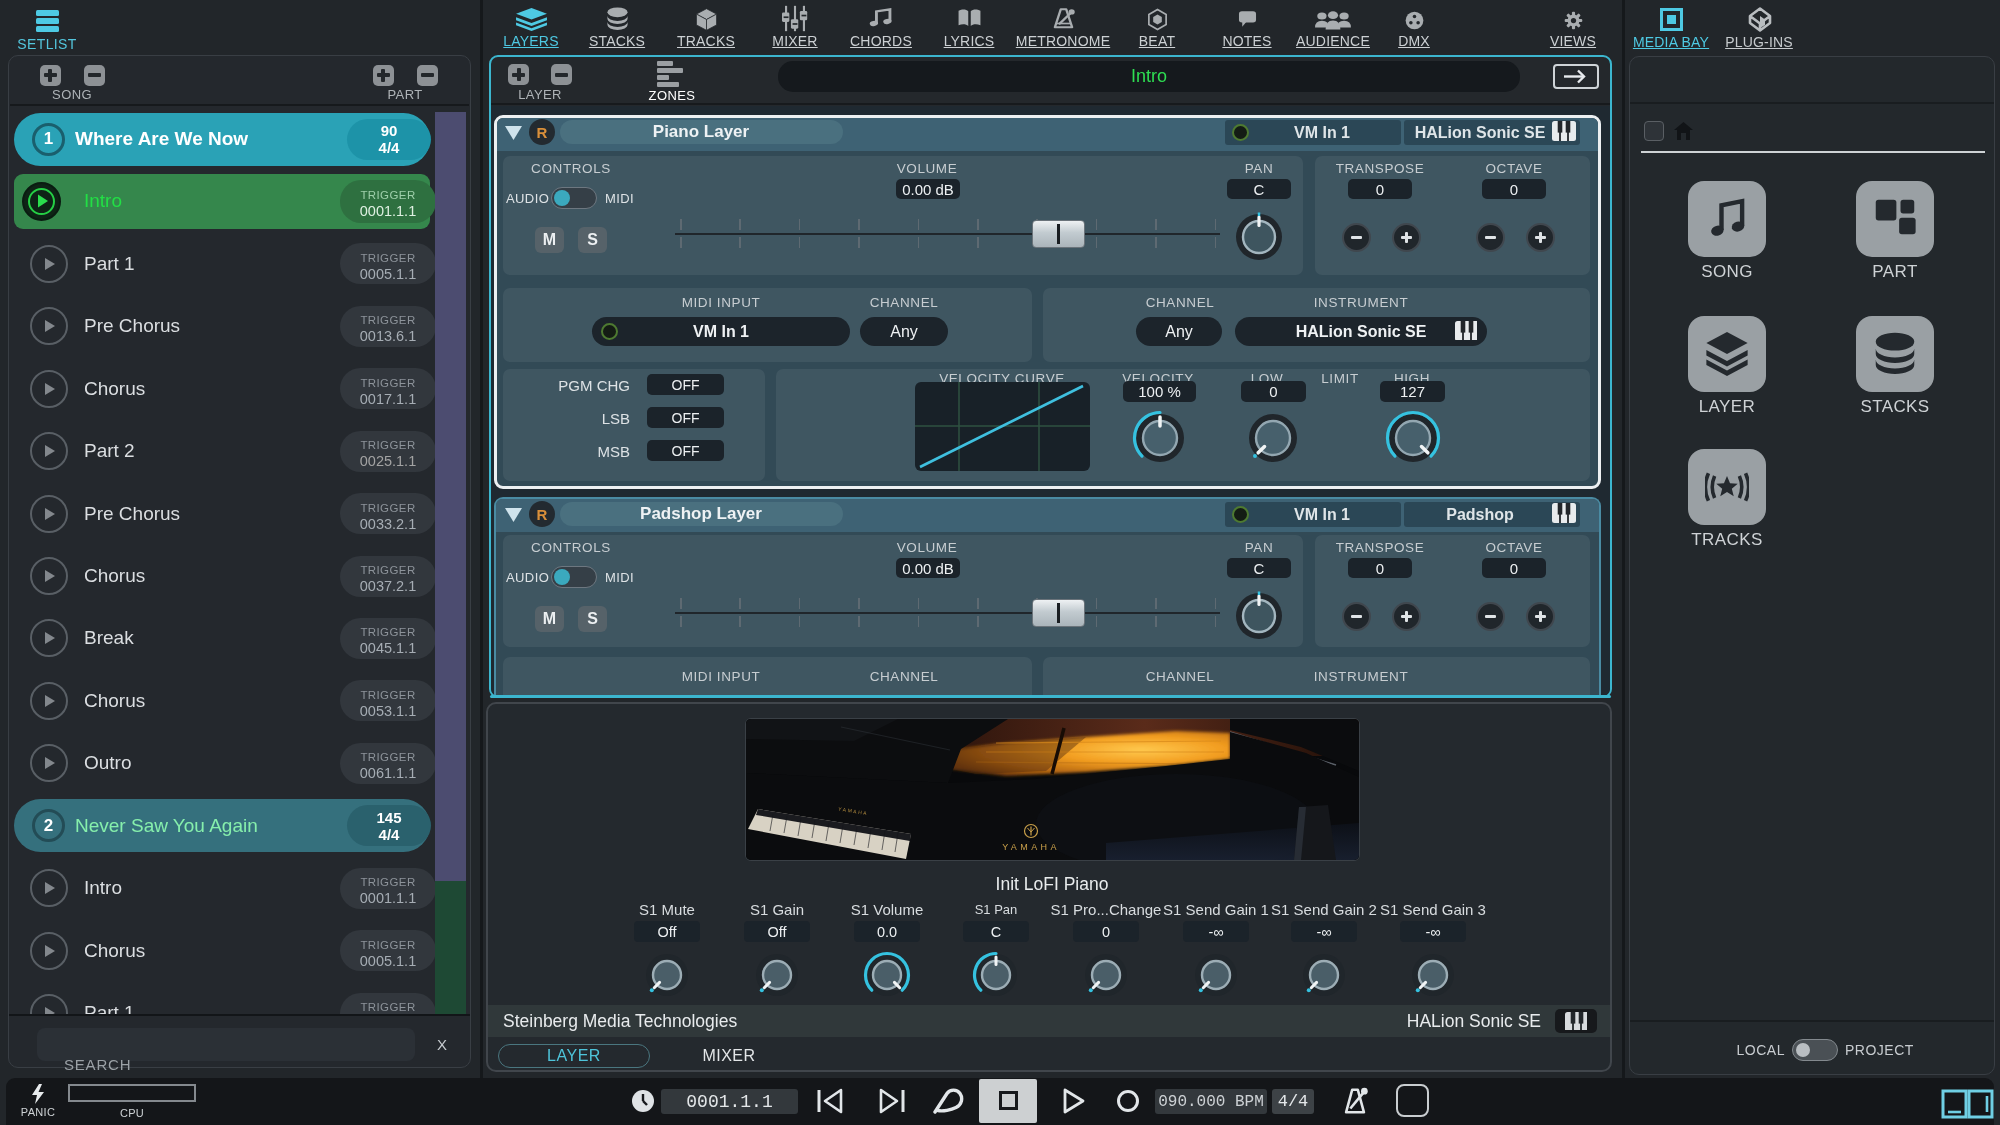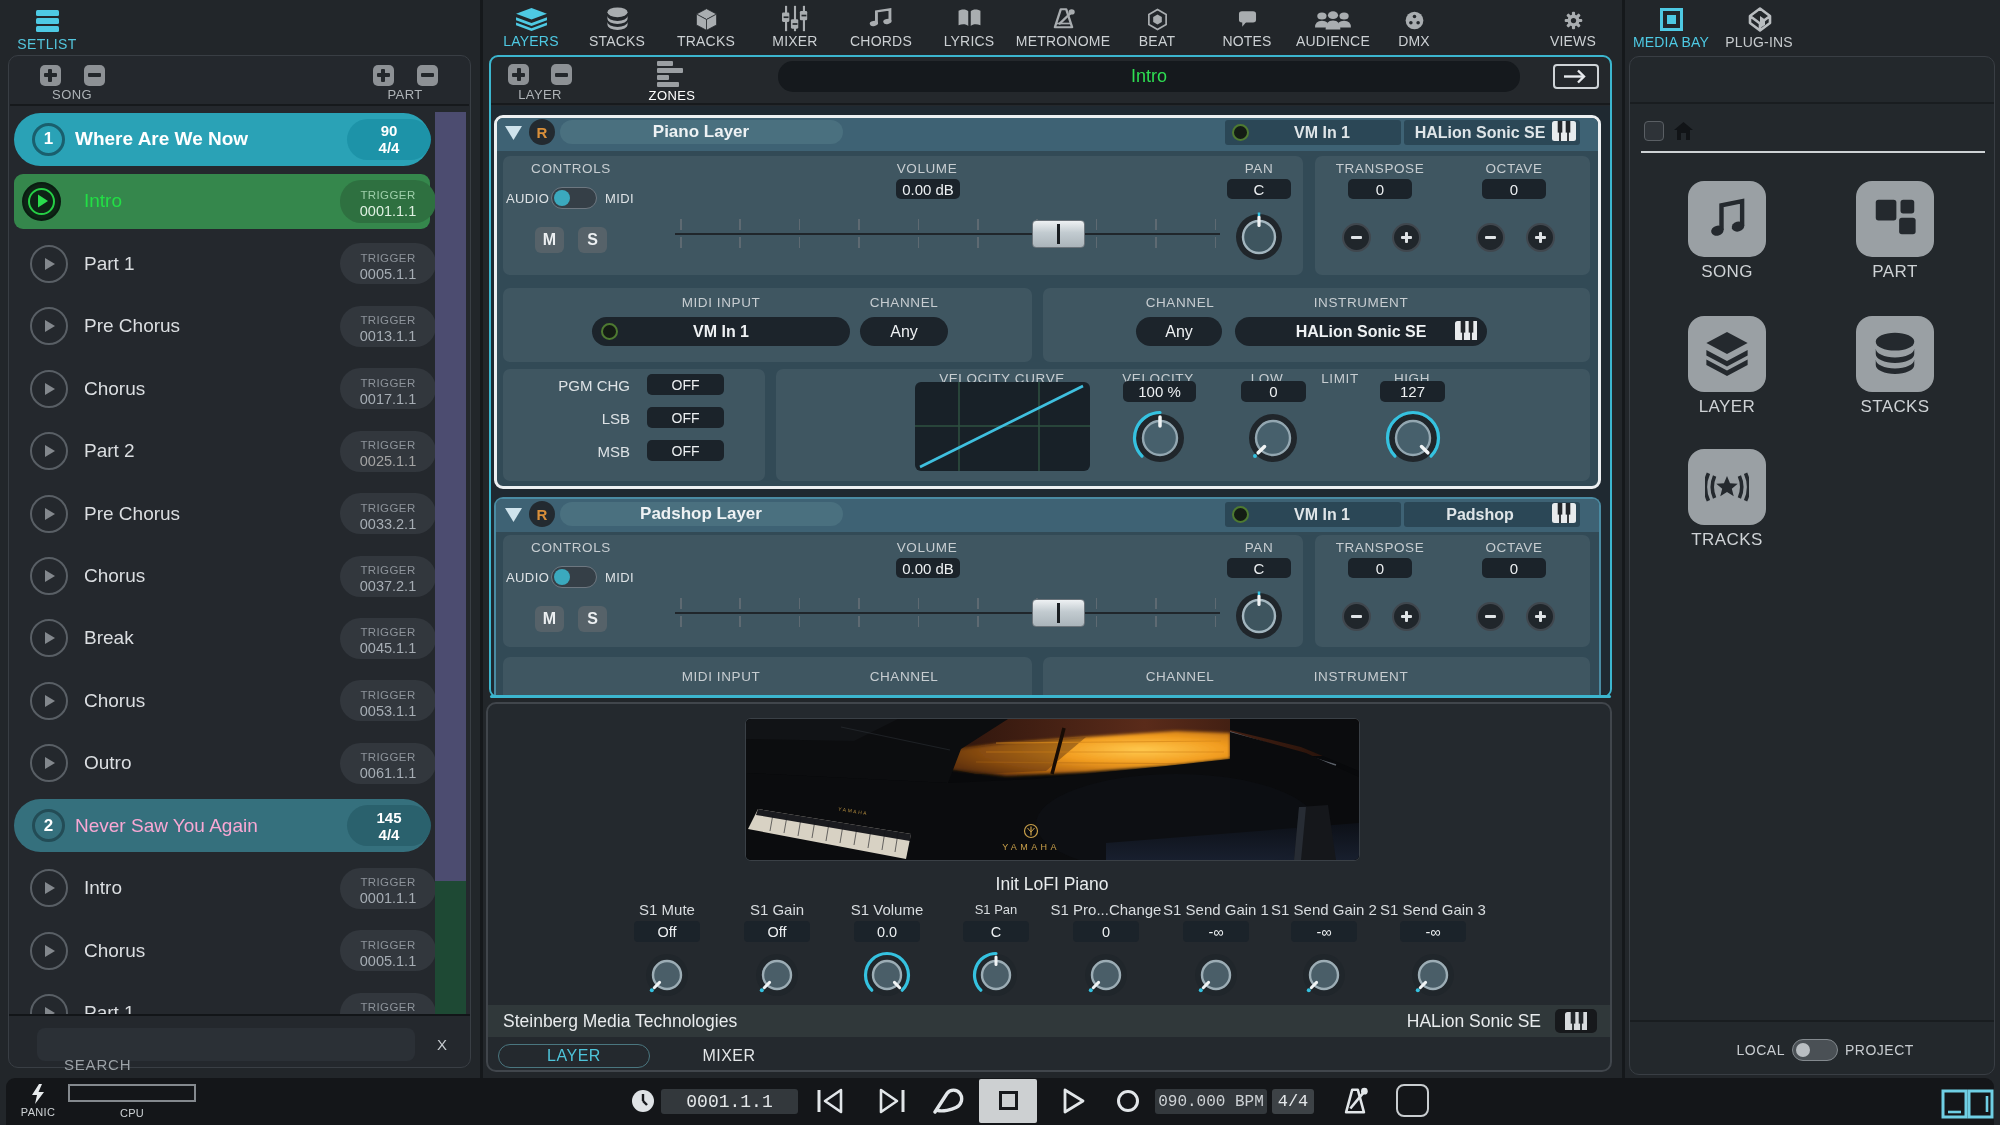--- a/index.html
+++ b/index.html
@@ -4,21 +4,21 @@
 html,body{margin:0;padding:0;background:#1f2428;}
 #app{position:relative;width:2000px;height:1125px;overflow:hidden;background:#22262a;
   font-family:"Liberation Sans",sans-serif;-webkit-font-smoothing:antialiased;}
 .abs{position:absolute;}
 .lbl{position:absolute;color:#c7cdd1;font-size:13.5px;letter-spacing:.6px;transform:translateX(-50%);white-space:nowrap;}
 .vbox{position:absolute;background:#1b232a;border-radius:5px;color:#edf0f2;font-size:15px;
   display:flex;align-items:center;justify-content:center;white-space:nowrap;}
 .pill{position:absolute;background:#1c242b;border-radius:15px;color:#eef1f3;font-size:16px;font-weight:bold;
   display:flex;align-items:center;justify-content:center;white-space:nowrap;}
 .ctr{display:flex;align-items:center;justify-content:center;}
-.navlbl{position:absolute;transform:translateX(-50%);font-size:14px;color:#ccd0d3;letter-spacing:.2px;white-space:nowrap;}
+.navlbl{position:absolute;transform:translateX(-50%);font-size:14px;color:#ccd0d3;letter-spacing:.2px;white-space:nowrap;text-decoration:underline;}
 </style></head><body>
 <div id="app">
 <div class="abs" style="left:480px;top:0;width:3px;height:1078px;background:#15181b"></div>
     <div class="abs" style="left:1622px;top:0;width:3px;height:1078px;background:#15181b"></div>
     <div class="abs" style="left:36px;top:10px;width:23px;height:6px;background:#4ec9e3;border-radius:1.5px"></div>
     <div class="abs" style="left:36px;top:18px;width:23px;height:6px;background:#4ec9e3;border-radius:1.5px"></div>
     <div class="abs" style="left:36px;top:26px;width:23px;height:6px;background:#4ec9e3;border-radius:1.5px"></div>
     <div class="abs" style="left:47px;top:36px;transform:translateX(-50%);font-size:14px;color:#53c5dc;letter-spacing:.4px">SETLIST</div>
     <div class="abs" style="left:8px;top:55px;width:463px;height:1013px;background:#24282d;border:1px solid #393e44;border-radius:10px;box-sizing:border-box"></div>
     <div class="abs" style="left:40px;top:65px;width:21px;height:21px;background:#8d9195;border-radius:5px"></div>
@@ -55,21 +55,21 @@
       </svg>
       <div class="abs" style="left:75px;top:156.9px;transform:translateY(-50%);color:#dbdee1;font-size:19px">Part 1</div>
       <div class="abs" style="left:331px;top:136.4px;width:96px;height:41px;background:#32373d;border-radius:21px"></div>
       <div class="abs" style="left:379px;top:141.9px;transform:translateX(-50%);text-align:center;line-height:15px"><span style="color:#8d939a;font-size:11.5px;letter-spacing:.4px">TRIGGER</span><br><span style="color:#a6adb4;font-size:14.5px">0005.1.1</span></div>
       <div class="abs" style="left:21px;top:200.3px;width:38px;height:38px;border-radius:50%;border:2.5px solid #595f65;box-sizing:border-box"></div>
       <svg class="abs" style="left:35px;top:212.3px" width="12" height="14">
         <polygon points="1,1 11,7 1,13" fill="#83888d"></polygon>
       </svg>
       <div class="abs" style="left:75px;top:219.3px;transform:translateY(-50%);color:#dbdee1;font-size:19px">Pre Chorus</div>
       <div class="abs" style="left:331px;top:198.8px;width:96px;height:41px;background:#32373d;border-radius:21px"></div>
-      <div class="abs" style="left:379px;top:204.3px;transform:translateX(-50%);text-align:center;line-height:15px"><span style="color:#8d939a;font-size:11.5px;letter-spacing:.4px">TRIGGER</span><br><span style="color:#a6adb4;font-size:14.5px">0013.1.1</span></div>
+      <div class="abs" style="left:379px;top:204.3px;transform:translateX(-50%);text-align:center;line-height:15px"><span style="color:#8d939a;font-size:11.5px;letter-spacing:.4px">TRIGGER</span><br><span style="color:#a6adb4;font-size:14.5px">0013.6.1</span></div>
       <div class="abs" style="left:21px;top:262.7px;width:38px;height:38px;border-radius:50%;border:2.5px solid #595f65;box-sizing:border-box"></div>
       <svg class="abs" style="left:35px;top:274.7px" width="12" height="14">
         <polygon points="1,1 11,7 1,13" fill="#83888d"></polygon>
       </svg>
       <div class="abs" style="left:75px;top:281.7px;transform:translateY(-50%);color:#dbdee1;font-size:19px">Chorus</div>
       <div class="abs" style="left:331px;top:261.2px;width:96px;height:41px;background:#32373d;border-radius:21px"></div>
       <div class="abs" style="left:379px;top:266.7px;transform:translateX(-50%);text-align:center;line-height:15px"><span style="color:#8d939a;font-size:11.5px;letter-spacing:.4px">TRIGGER</span><br><span style="color:#a6adb4;font-size:14.5px">0017.1.1</span></div>
       <div class="abs" style="left:21px;top:325.1px;width:38px;height:38px;border-radius:50%;border:2.5px solid #595f65;box-sizing:border-box"></div>
       <svg class="abs" style="left:35px;top:337.1px" width="12" height="14">
         <polygon points="1,1 11,7 1,13" fill="#83888d"></polygon>
@@ -107,21 +107,21 @@
       <div class="abs" style="left:379px;top:578.9px;transform:translateX(-50%);text-align:center;line-height:15px"><span style="color:#8d939a;font-size:11.5px;letter-spacing:.4px">TRIGGER</span><br><span style="color:#a6adb4;font-size:14.5px">0053.1.1</span></div>
       <div class="abs" style="left:21px;top:637.3px;width:38px;height:38px;border-radius:50%;border:2.5px solid #595f65;box-sizing:border-box"></div>
       <svg class="abs" style="left:35px;top:649.3px" width="12" height="14">
         <polygon points="1,1 11,7 1,13" fill="#83888d"></polygon>
       </svg>
       <div class="abs" style="left:75px;top:656.3px;transform:translateY(-50%);color:#dbdee1;font-size:19px">Outro</div>
       <div class="abs" style="left:331px;top:635.8px;width:96px;height:41px;background:#32373d;border-radius:21px"></div>
       <div class="abs" style="left:379px;top:641.3px;transform:translateX(-50%);text-align:center;line-height:15px"><span style="color:#8d939a;font-size:11.5px;letter-spacing:.4px">TRIGGER</span><br><span style="color:#a6adb4;font-size:14.5px">0061.1.1</span></div>
       <div class="abs" style="left:5px;top:692.2px;width:416px;height:53px;background:#35707d;border-radius:27px"></div>
       <div class="abs ctr" style="left:23px;top:702.2px;width:33px;height:33px;border:3px solid #234c56;border-radius:50%;box-sizing:border-box;color:#fff;font-size:17px;font-weight:bold">2</div>
-      <div class="abs" style="left:66px;top:718.7px;transform:translateY(-50%);color:#f9a8d4;font-size:19px;font-weight:500">Never Saw You Again</div>
+      <div class="abs" style="left:66px;top:718.7px;transform:translateY(-50%);color:#86efac;font-size:19px;font-weight:500">Never Saw You Again</div>
       <div class="abs" style="left:338px;top:698.2px;width:84px;height:41px;background:#2a616d;border-radius:21px"></div>
       <div class="abs" style="left:380px;top:701.7px;transform:translateX(-50%);color:#fff;font-size:15px;font-weight:bold;text-align:center;line-height:17px">145<br>4/4</div>
       <div class="abs" style="left:21px;top:762.2px;width:38px;height:38px;border-radius:50%;border:2.5px solid #595f65;box-sizing:border-box"></div>
       <svg class="abs" style="left:35px;top:774.2px" width="12" height="14">
         <polygon points="1,1 11,7 1,13" fill="#83888d"></polygon>
       </svg>
       <div class="abs" style="left:75px;top:781.2px;transform:translateY(-50%);color:#dbdee1;font-size:19px">Intro</div>
       <div class="abs" style="left:331px;top:760.7px;width:96px;height:41px;background:#32373d;border-radius:21px"></div>
       <div class="abs" style="left:379px;top:766.2px;transform:translateX(-50%);text-align:center;line-height:15px"><span style="color:#8d939a;font-size:11.5px;letter-spacing:.4px">TRIGGER</span><br><span style="color:#a6adb4;font-size:14.5px">0001.1.1</span></div>
       <div class="abs" style="left:21px;top:824.6px;width:38px;height:38px;border-radius:50%;border:2.5px solid #595f65;box-sizing:border-box"></div>

